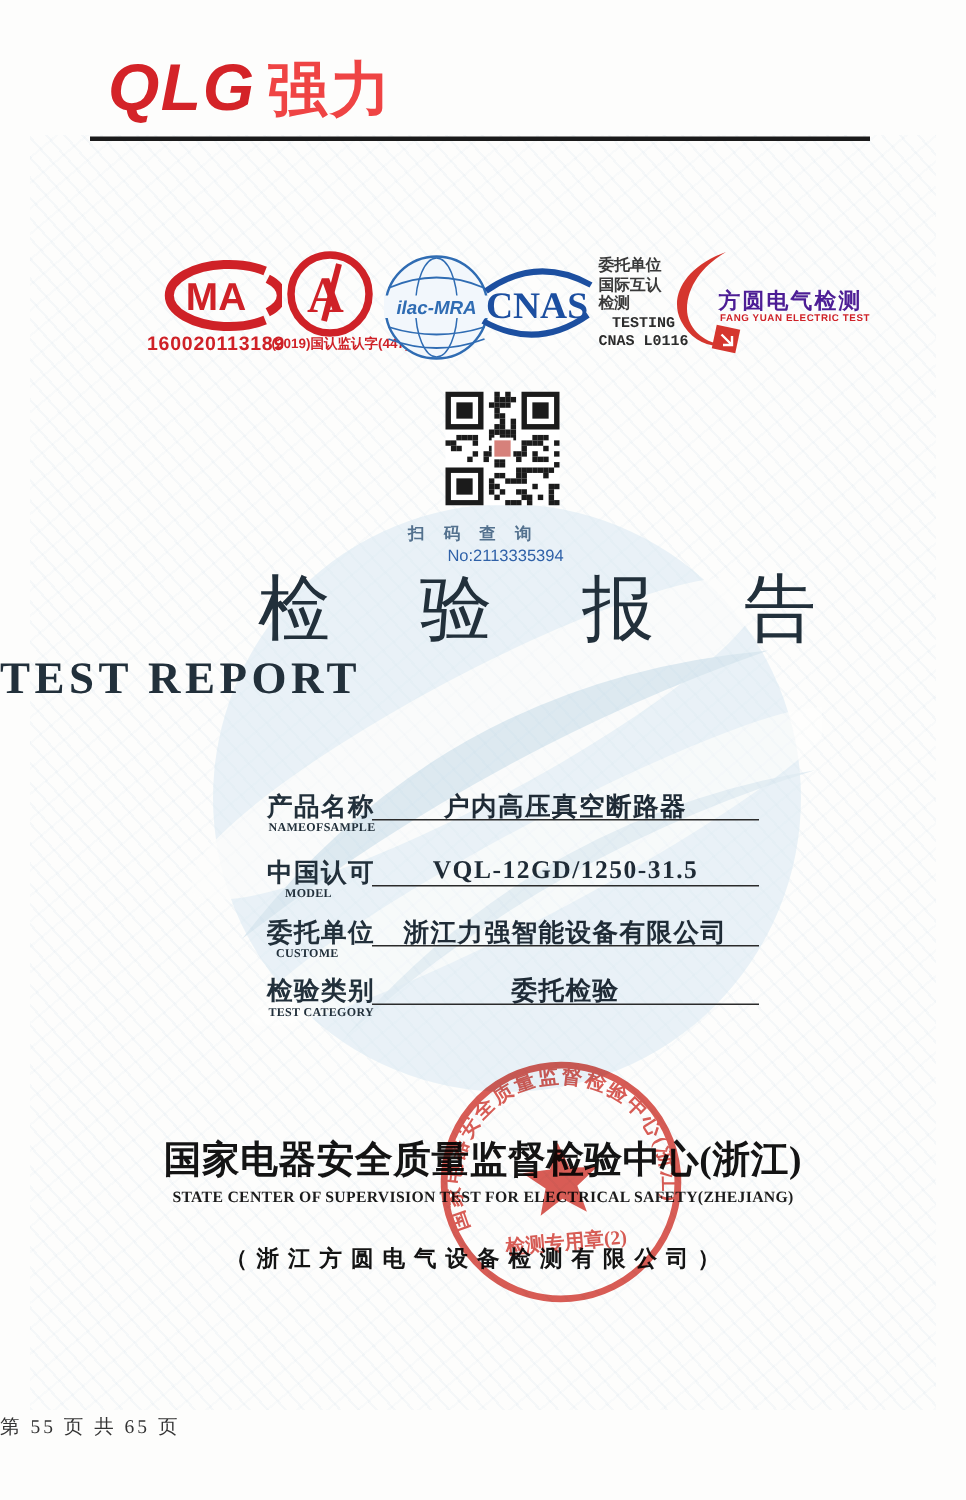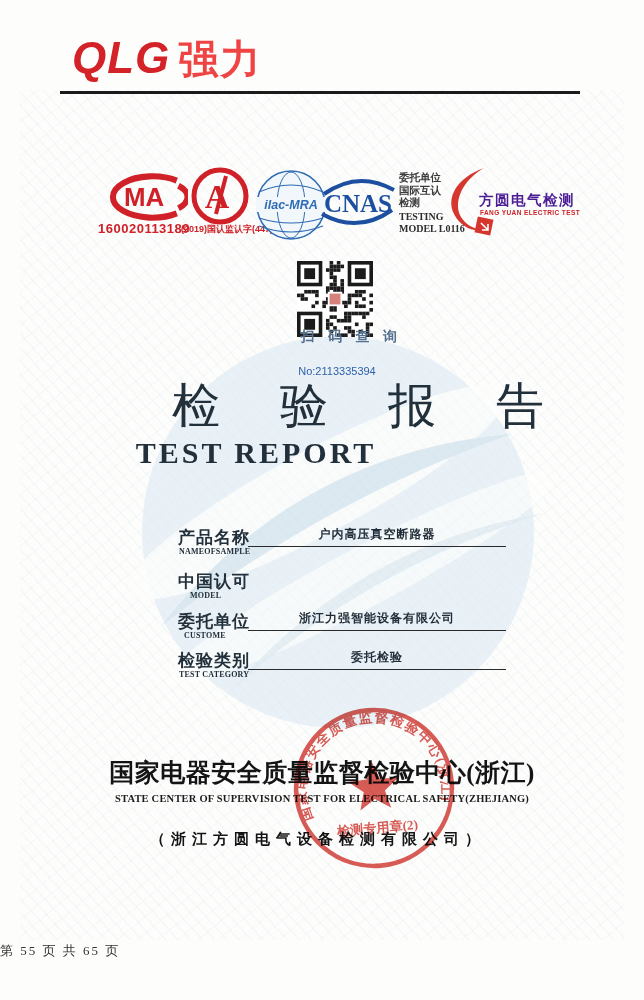--- a/index.html
+++ b/index.html
@@ -24,45 +24,45 @@
   .brand .qlg{font-size:44px;font-weight:900;font-style:italic;color:#d42328;letter-spacing:1px;}
   .brand .qcn{font-size:40px;font-weight:900;color:#ef4444;letter-spacing:2px;}
   .header-rule{left:60px;top:91px;width:520px;height:3px;background:#1b1b1b;z-index:3;}
   
   .cert{z-index:3;}
   .cma-num{left:98px;top:221px;font-family:"Liberation Sans",sans-serif;font-weight:800;
            font-size:13px;color:#cf2127;letter-spacing:.5px;}
   .cal-note{left:181px;top:223px;font-size:9px;font-weight:700;color:#cf2127;
             font-family:"Liberation Sans",sans-serif;}
   .cnas-cncol{left:399px;top:172px;font-size:10.5px;font-weight:700;color:#3a3a3a;line-height:12.5px;}
-  .cnas-encol{left:399px;top:211px;font-family:Liberation Serif, serif;
-              font-size:10px;font-weight:800;color:#2c2c2c;line-height:12px;}
+  .cnas-encol{left:399px;top:211px;font-family:Liberation Mono, monospace;
+              font-size:10px;font-weight:800;color:#2c2c2c;line-height:12px;text-align:center;}
   .fy-cn{left:479px;top:191px;font-size:14.5px;font-weight:700;color:#4c1d95;letter-spacing:1.5px;}
   .fy-en{left:480px;top:209px;font-size:6.5px;font-weight:700;color:#cf2127;
          font-family:"Liberation Sans",sans-serif;letter-spacing:.4px;}
   
   .qr{left:296px;top:261px;z-index:3;}
-  .qr-cap{left:272px;top:328px;width:130px;text-align:right;font-size:14px;color:#53718e;
+  .qr-cap{left:272px;top:348px;width:130px;text-align:left;font-size:11px;color:#53718e;
           letter-spacing:5px;font-weight:700;z-index:3;}
   .qr-num{left:272px;top:349px;width:130px;text-align:center;font-size:11px;color:#2f61a8;
           font-family:"Liberation Sans",sans-serif;z-index:3;margin-top:16px;}
   
   .title-cn{left:0;top:374px;width:644px;text-align:center;font-size:48px;font-weight:400;
             color:#22303b;letter-spacing:24px;text-indent:24px;z-index:3;padding-left:36px;}
-  .title-en{left:0;top:436px;width:512px;text-align:center;font-size:30px;font-weight:700;
+  .title-en{left:0;top:436px;width:512px;text-align:left;font-size:30px;font-weight:700;
             color:#22303b;letter-spacing:3px;z-index:3;}
   
   .wm{left:128px;top:322px;z-index:1;opacity:.55;}
   
   .frow{left:178px;width:330px;z-index:3;}
   .flabel{position:absolute;left:0;top:0;font-size:17px;font-weight:700;color:#22303b;letter-spacing:1px;}
   .fen{position:absolute;left:1px;top:21px;font-size:8px;font-weight:700;color:#22303b;
        letter-spacing:.2px;white-space:nowrap;}
   .fline{position:absolute;left:70px;top:0;width:258px;height:20px;border-bottom:1.6px solid #2a2a2a;
-         text-align:center;font-size:12px;font-weight:700;color:#1f2b36;letter-spacing:1px;}
+         text-align:center;font-size:17px;font-weight:700;color:#1f2b36;letter-spacing:1px;}
   
   .issuer-cn{left:0;top:756px;width:644px;text-align:center;font-size:25px;font-weight:700;
              color:#141414;letter-spacing:.5px;z-index:3;}
   .issuer-en{left:0;top:793px;width:644px;text-align:center;font-size:10.5px;font-weight:700;
              color:#1b1b1b;letter-spacing:.2px;z-index:3;}
   .issuer-sub{left:4px;top:814px;width:628px;text-align:center;font-size:15px;font-weight:700;
               color:#141414;letter-spacing:6px;z-index:3;margin-top:16px;}
   
   .stamp{left:288px;top:702px;z-index:4;mix-blend-mode:multiply;opacity:.88;}
   
@@ -120,21 +120,21 @@
     <path d="M 2 38 Q 38 58 72 34" fill="none" stroke="#1c4fa0" stroke-width="4"></path>
     <text x="38" y="36" text-anchor="middle" font-size="25" font-weight="900" font-family="Liberation Serif,serif" fill="#1c4fa0" letter-spacing="0">CNAS</text>
   </svg>
   <div class="abs cnas-cncol">
     <div>委托单位</div>
     <div>国际互认</div>
     <div>检测</div>
   </div>
   <div class="abs cnas-encol">
     <div>TESTING</div>
-    <div>MODEL L0116</div>
+    <div>CNAS L0116</div>
   </div>
 
   <svg class="abs cert" style="left:444px;top:164px" width="56" height="78" viewBox="0 0 56 78">
     <path d="M 40 4 C 12 14 2 34 10 50 C 16 62 28 68 38 66 C 24 64 14 54 14 42 C 14 26 26 12 40 4 Z" fill="#d5362e"></path>
     <rect x="32" y="54" width="16" height="16" transform="rotate(12 40 62)" fill="#d5362e"></rect>
     <path d="M 37 59 L 44 66 M 44 60 L 44 66 L 38 66" stroke="#fff" stroke-width="1.6" fill="none"></path>
   </svg>
   <div class="abs fy-cn">方圆电气检测</div>
   <div class="abs fy-en">FANG YUAN ELECTRIC TEST</div>
 
@@ -269,20 +269,21 @@
   <div class="abs title-en">TEST REPORT</div>
 
   <div class="abs frow" style="top:526px;height:40px">
     <span class="flabel">产品名称</span>
     <span class="fen">NAMEOFSAMPLE</span>
     <span class="fline">户内高压真空断路器</span>
   </div>
   <div class="abs frow" style="top:570px;height:40px">
     <span class="flabel">中国认可</span>
     <span class="fen" style="left:12px">MODEL</span>
+    <span class="fline">VQL-12GD/1250-31.5</span>
   </div>
   <div class="abs frow" style="top:610px;height:40px">
     <span class="flabel">委托单位</span>
     <span class="fen" style="left:6px">CUSTOME</span>
     <span class="fline">浙江力强智能设备有限公司</span>
   </div>
   <div class="abs frow" style="top:649px;height:40px">
     <span class="flabel">检验类别</span>
     <span class="fen">TEST CATEGORY</span>
     <span class="fline">委托检验</span>

